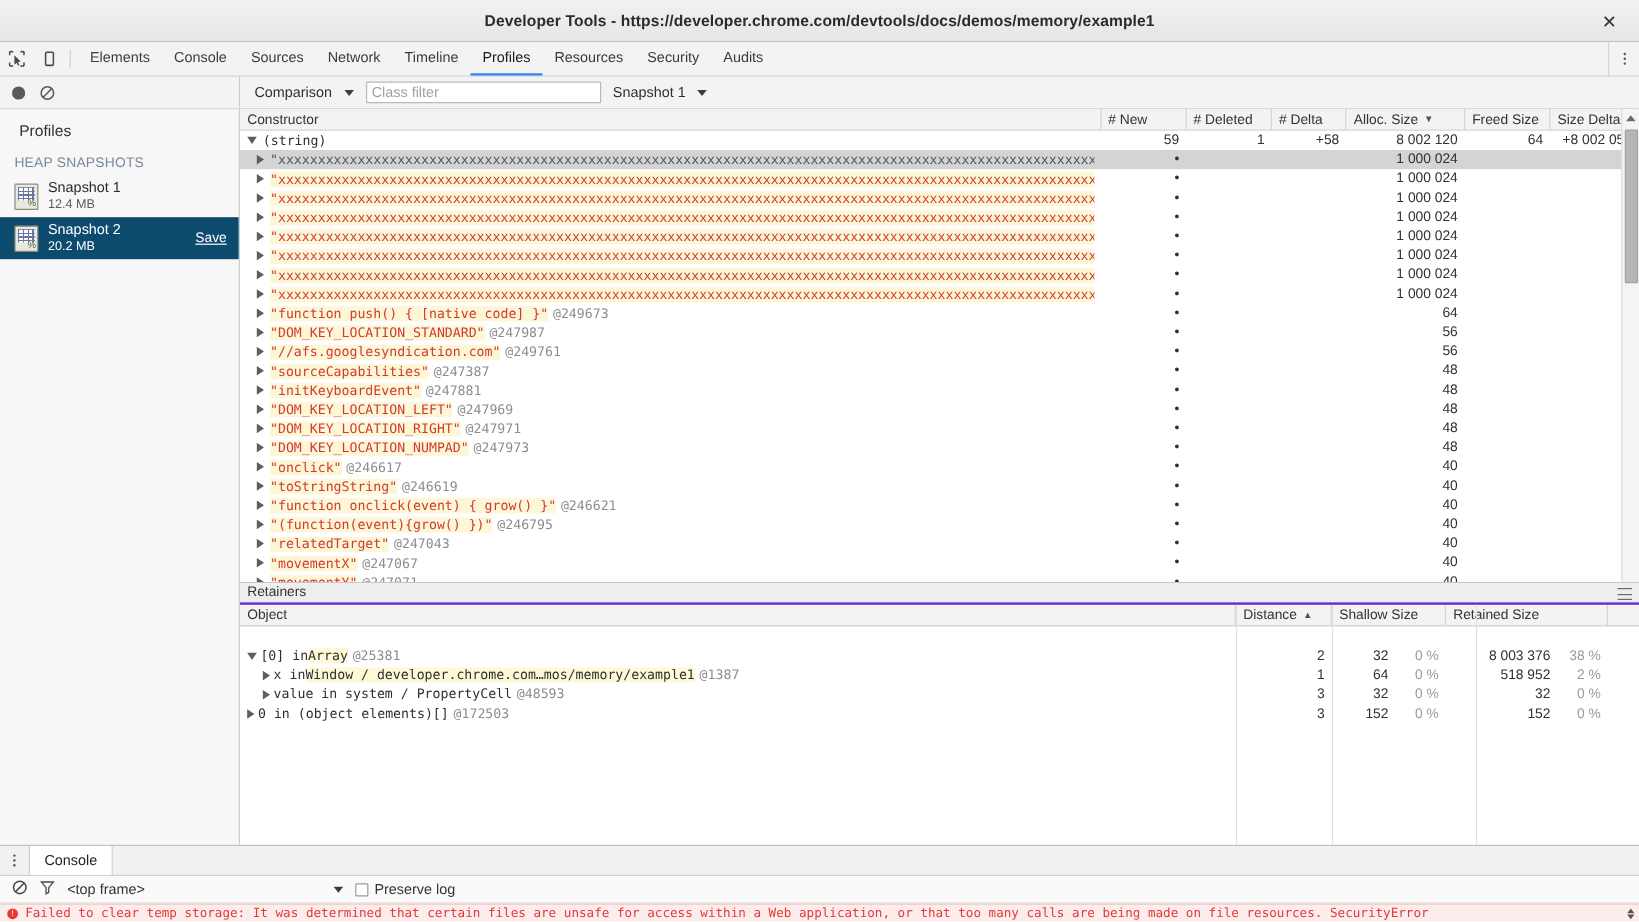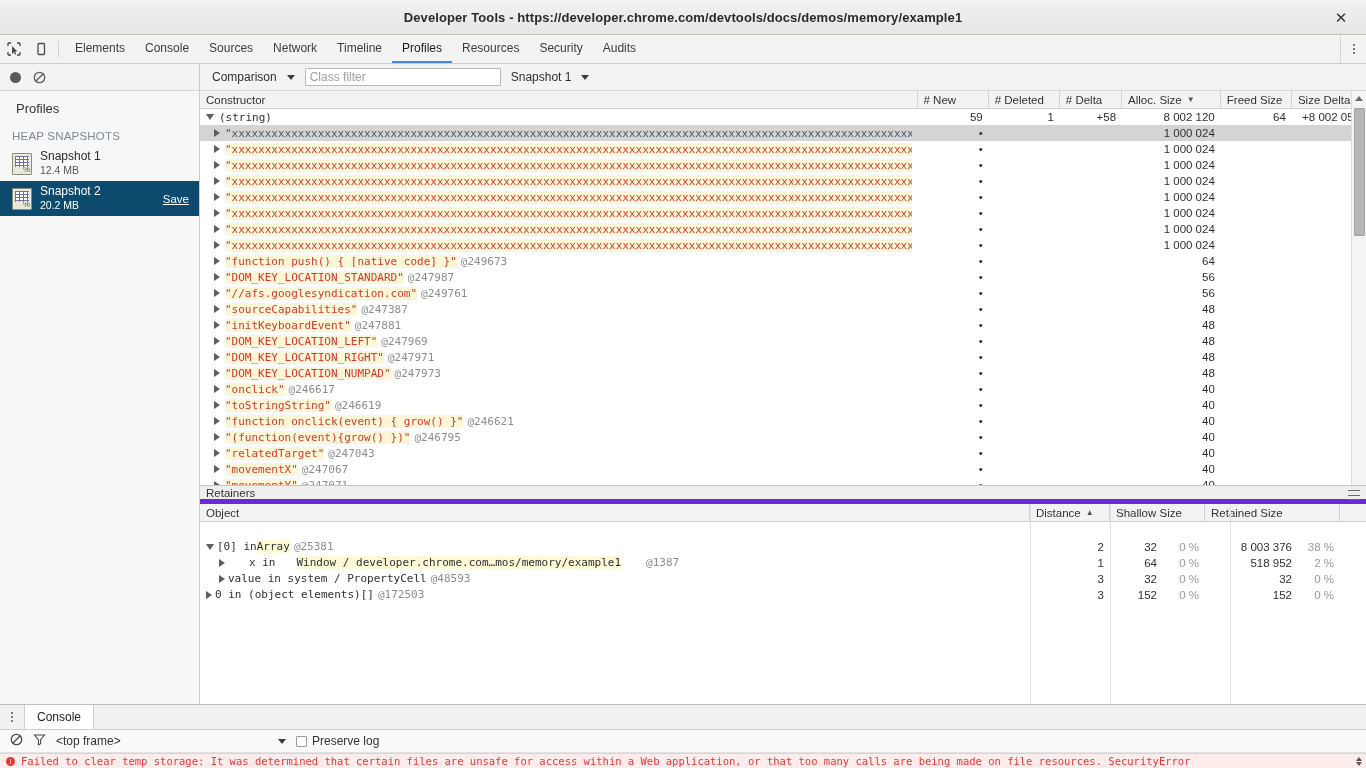--- a/index.html
+++ b/index.html
@@ -201,21 +201,21 @@
     position: absolute; top: 17px; left: 2px; width: 11px; height: 128px;
     background: #b6b6b6; border: 1px solid #a2a2a2; border-radius: 1px; cursor: pointer;
   }
 
   
   .retainers {
     position: absolute; top: 421px; left: 0; right: 0; bottom: 0;
     border-top: 1px solid #c6c6c6; background: #fff;
   }
   .ret-head {
-    height: 18px; background: #eeeeee; border-bottom: 5px solid #6d28d9;
+    height: 18px; background: #eeeeee; border-bottom: 2px solid #6d28d9;
     display: flex; align-items: center; padding: 0 6px; font-size: 11.5px;
     color: #333; position: relative;
   }
   .ret-menu {
     position: absolute; right: 6px; top: 4px; width: 12px; height: 10px;
     display: flex; flex-direction: column; justify-content: space-between; cursor: pointer;
   }
   .ret-menu i { height: 1px; background: #6a6a6a; display: block; }
   .ret-grid-head {
     display: flex; height: 18px; background: #f3f3f3;
@@ -767,21 +767,21 @@
             <div class="ret-cell num r-shal">
               <span>32</span>
               <span class="pct">0 %</span>
             </div>
             <div class="ret-cell num r-ret">
               <span>8 003 376</span>
               <span class="pct">38 %</span>
             </div>
           </div>
           <div class="ret-row">
-            <div class="ret-cell mono r-obj" style="padding-left: 19px; gap: 21px;">
+            <div class="ret-cell mono r-obj" style="padding-left: 19px;">
               <span class="twisty" style="margin-right: 3px;"></span>
               <span>x in </span>
               <span class="hl-y">Window / developer.chrome.com…mos/memory/example1</span>
               <span class="objid">@1387</span>
             </div>
             <div class="ret-cell num r-dist">1</div>
             <div class="ret-cell num r-shal">
               <span>64</span>
               <span class="pct">0 %</span>
             </div>

